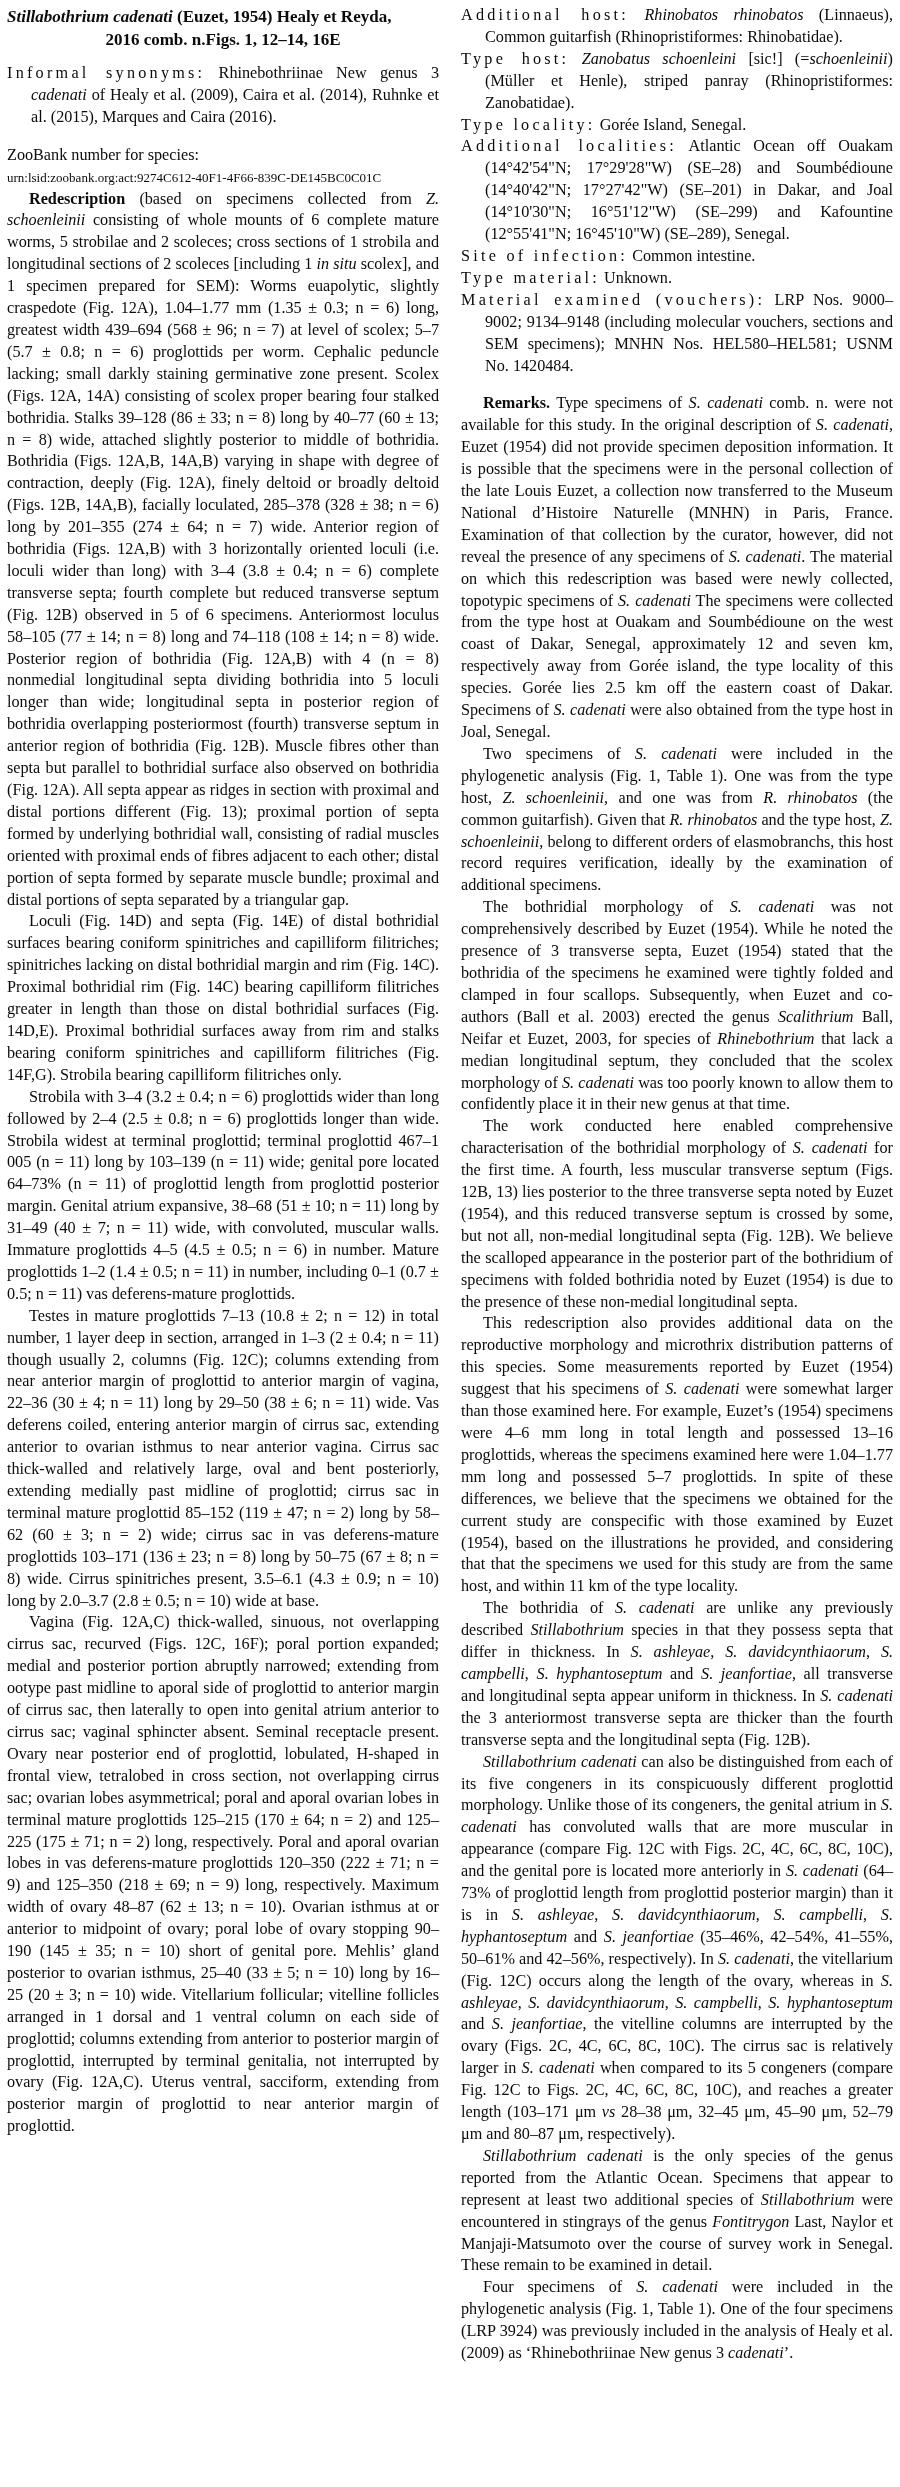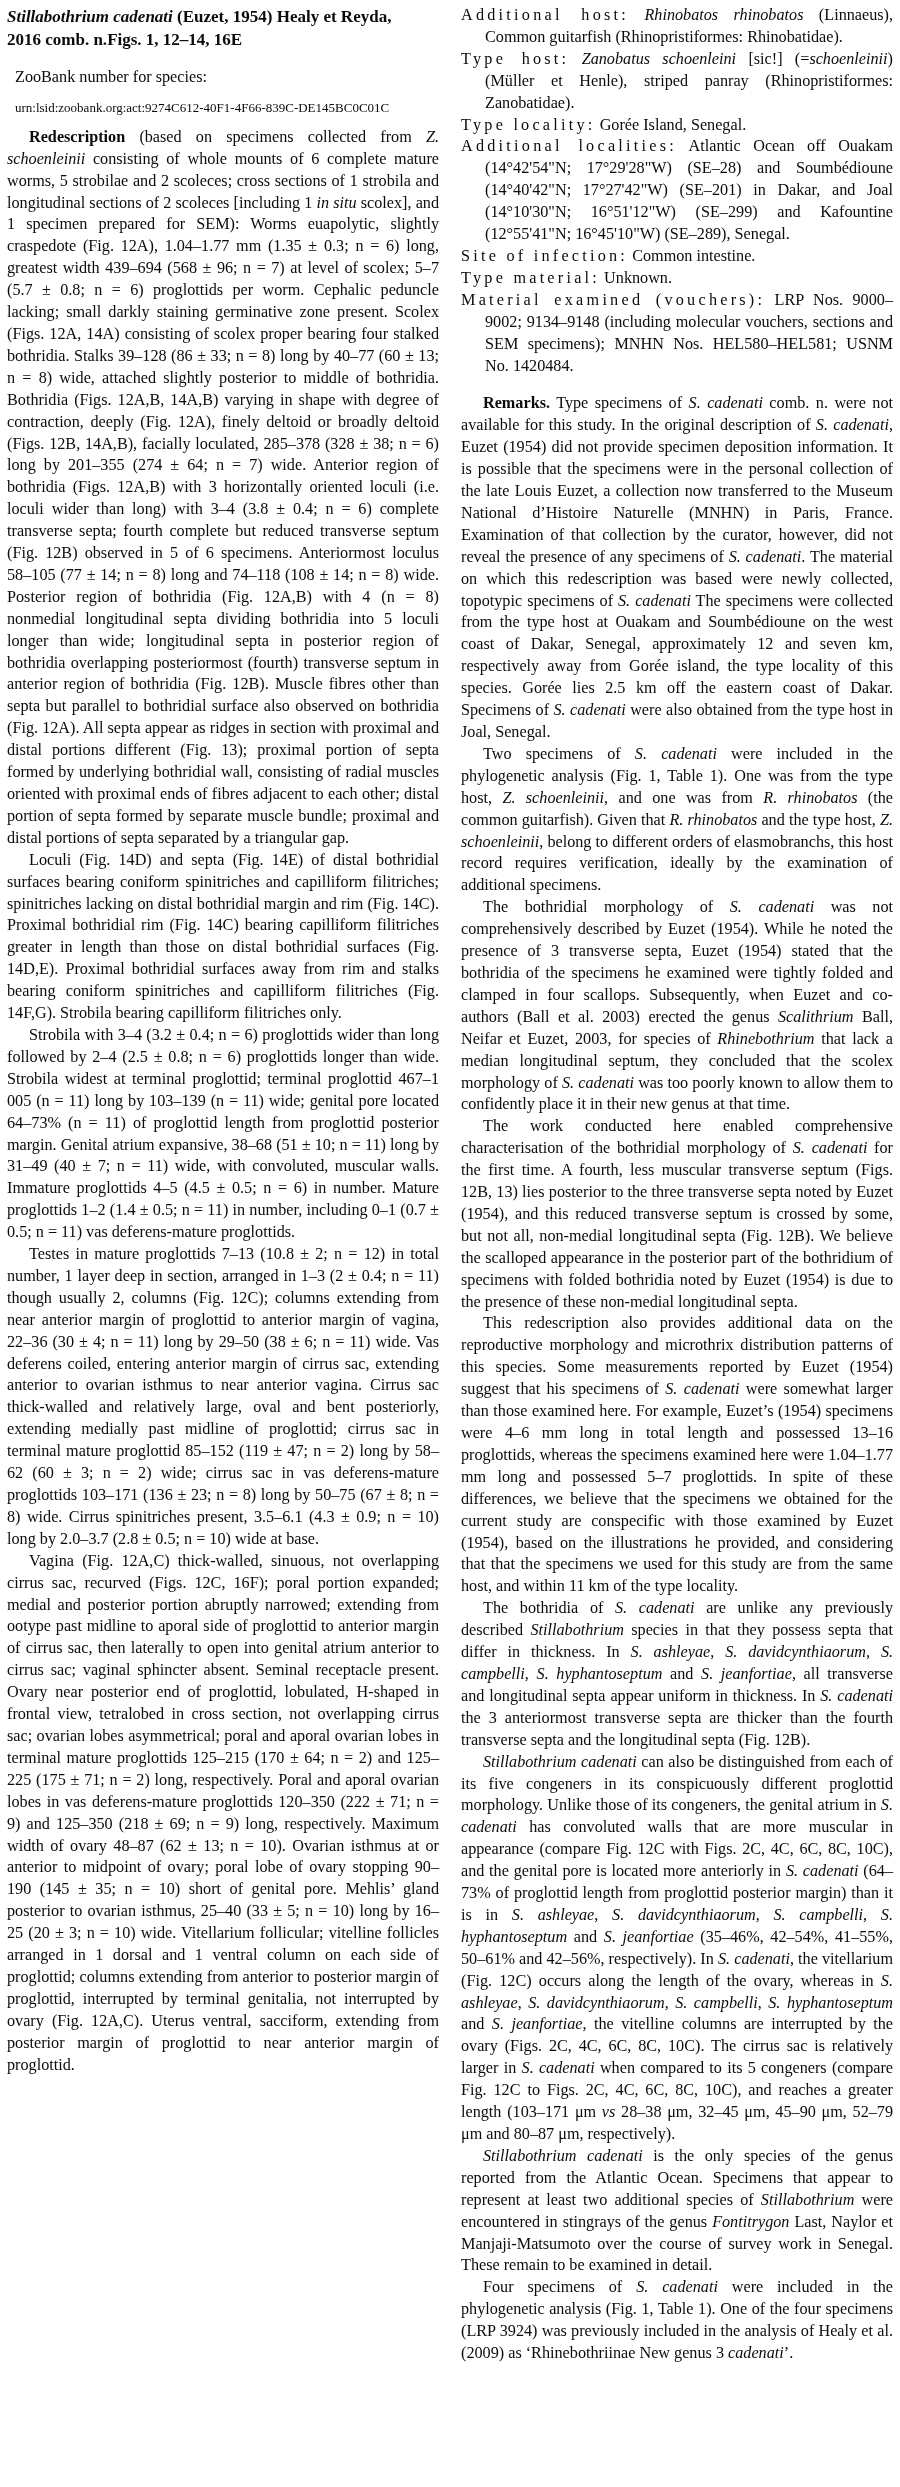--- a/index.html
+++ b/index.html
@@ -8,27 +8,27 @@
     width: 900px; height: 2487px; overflow: hidden;
     background: #ffffff; color: #0b0b0b;
     font-family: "Liberation Serif", "DejaVu Serif", serif;
     font-size: 16.2px; line-height: 21.9px;
     -webkit-hyphens: auto; hyphens: auto;
   }
   .page { display: flex; gap: 22px; padding: 5px 7px 0 7px; }
   .col { width: 432px; flex: 0 0 432px; }
 
   .heading { font-weight: bold; font-size: 17px; line-height: 23px; margin-bottom: 12px; }
-  .title-row { display: flex; justify-content: flex-start; }
+  .title-row { display: flex; justify-content: center; }
 
   .hang { margin: 0; padding-left: 24px; text-indent: -24px; text-align: justify; }
   .sc { letter-spacing: 0.2em; }
 
   .zoobank { margin-top: 16px; }
-  .zoobank p { margin: 8px; }
+  .zoobank p { margin: 0; }
   .zoobank .urn { font-size: 13px; }
 
   .para { margin: 0; text-indent: 22px; text-align: justify; }
   .lead-gap { }
   .remarks-gap { margin-top: 16px; }
 </style>
 </head>
 <body>
 
 <div class="page">
@@ -36,20 +36,21 @@
   <div class="col">
 
     <div class="heading">
       <div><i>Stillabothrium cadenati</i> (Euzet, 1954) Healy et Reyda,</div>
       <div class="title-row">
         <span>2016 comb. n.</span>
         <span>Figs. 1, 12–14, 16E</span>
       </div>
     </div>
 
+    <p class="hang"><span class="sc">Informal synonyms:</span> <span>Rhinebothriinae New genus 3 <i>cadenati</i> of Healy et al. (2009), Caira et al. (2014), Ruhnke et al. (2015), Marques and Caira (2016).</span></p>
 
     <div class="zoobank">
       <p>ZooBank number for species:</p>
       <p class="urn">urn:lsid:zoobank.org:act:9274C612-40F1-4F66-839C-DE145BC0C01C</p>
     </div>
 
     <p class="para lead-gap"><b>Redescription</b> (based on specimens collected from <i>Z. schoenleinii</i> consisting of whole mounts of 6 complete mature worms, 5 strobilae and 2 scoleces; cross sections of 1 strobila and longitudinal sections of 2 scoleces [including 1 <i>in situ</i> scolex], and 1 specimen prepared for SEM): Worms euapolytic, slightly craspedote (Fig. 12A), 1.04–1.77 mm (1.35 ± 0.3; n = 6) long, greatest width 439–694 (568 ± 96; n = 7) at level of scolex; 5–7 (5.7 ± 0.8; n = 6) proglottids per worm. Cephalic peduncle lacking; small darkly staining germinative zone present. Scolex (Figs. 12A, 14A) consisting of scolex proper bearing four stalked bothridia. Stalks 39–128 (86 ± 33; n = 8) long by 40–77 (60 ± 13; n = 8) wide, attached slightly posterior to middle of bothridia. Bothridia (Figs. 12A,B, 14A,B) varying in shape with degree of contraction, deeply (Fig. 12A), finely deltoid or broadly deltoid (Figs. 12B, 14A,B), facially loculated, 285–378 (328 ± 38; n = 6) long by 201–355 (274 ± 64; n = 7) wide. Anterior region of bothridia (Figs. 12A,B) with 3 horizontally oriented loculi (i.e. loculi wider than long) with 3–4 (3.8 ± 0.4; n = 6) complete transverse septa; fourth complete but reduced transverse septum (Fig. 12B) observed in 5 of 6 specimens. Anteriormost loculus 58–105 (77 ± 14; n = 8) long and 74–118 (108 ± 14; n = 8) wide. Posterior region of bothridia (Fig. 12A,B) with 4 (n = 8) nonmedial longitudinal septa dividing bothridia into 5 loculi longer than wide; longitudinal septa in posterior region of bothridia overlapping posteriormost (fourth) transverse septum in anterior region of bothridia (Fig. 12B). Muscle fibres other than septa but parallel to bothridial surface also observed on bothridia (Fig. 12A). All septa appear as ridges in section with proximal and distal portions different (Fig. 13); proximal portion of septa formed by underlying bothridial wall, consisting of radial muscles oriented with proximal ends of fibres adjacent to each other; distal portion of septa formed by separate muscle bundle; proximal and distal portions of septa separated by a triangular gap.</p>
     <p class="para">Loculi (Fig. 14D) and septa (Fig. 14E) of distal bothridial surfaces bearing coniform spinitriches and capilliform filitriches; spinitriches lacking on distal bothridial margin and rim (Fig. 14C). Proximal bothridial rim (Fig. 14C) bearing capilliform filitriches greater in length than those on distal bothridial surfaces (Fig. 14D,E). Proximal bothridial surfaces away from rim and stalks bearing coniform spinitriches and capilliform filitriches (Fig. 14F,G). Strobila bearing capilliform filitriches only.</p>
     <p class="para">Strobila with 3–4 (3.2 ± 0.4; n = 6) proglottids wider than long followed by 2–4 (2.5 ± 0.8; n = 6) proglottids longer than wide. Strobila widest at terminal proglottid; terminal proglottid 467–1 005 (n = 11) long by 103–139 (n = 11) wide; genital pore located 64–73% (n = 11) of proglottid length from proglottid posterior margin. Genital atrium expansive, 38–68 (51 ± 10; n = 11) long by 31–49 (40 ± 7; n = 11) wide, with convoluted, muscular walls. Immature proglottids 4–5 (4.5 ± 0.5; n = 6) in number. Mature proglottids 1–2 (1.4 ± 0.5; n = 11) in number, including 0–1 (0.7 ± 0.5; n = 11) vas deferens-mature proglottids.</p>
     <p class="para">Testes in mature proglottids 7–13 (10.8 ± 2; n = 12) in total number, 1 layer deep in section, arranged in 1–3 (2 ± 0.4; n = 11) though usually 2, columns (Fig. 12C); columns extending from near anterior margin of proglottid to anterior margin of vagina, 22–36 (30 ± 4; n = 11) long by 29–50 (38 ± 6; n = 11) wide. Vas deferens coiled, entering anterior margin of cirrus sac, extending anterior to ovarian isthmus to near anterior vagina. Cirrus sac thick-walled and relatively large, oval and bent posteriorly, extending medially past midline of proglottid; cirrus sac in terminal mature proglottid 85–152 (119 ± 47; n = 2) long by 58–62 (60 ± 3; n = 2) wide; cirrus sac in vas deferens-mature proglottids 103–171 (136 ± 23; n = 8) long by 50–75 (67 ± 8; n = 8) wide. Cirrus spinitriches present, 3.5–6.1 (4.3 ± 0.9; n = 10) long by 2.0–3.7 (2.8 ± 0.5; n = 10) wide at base.</p>

